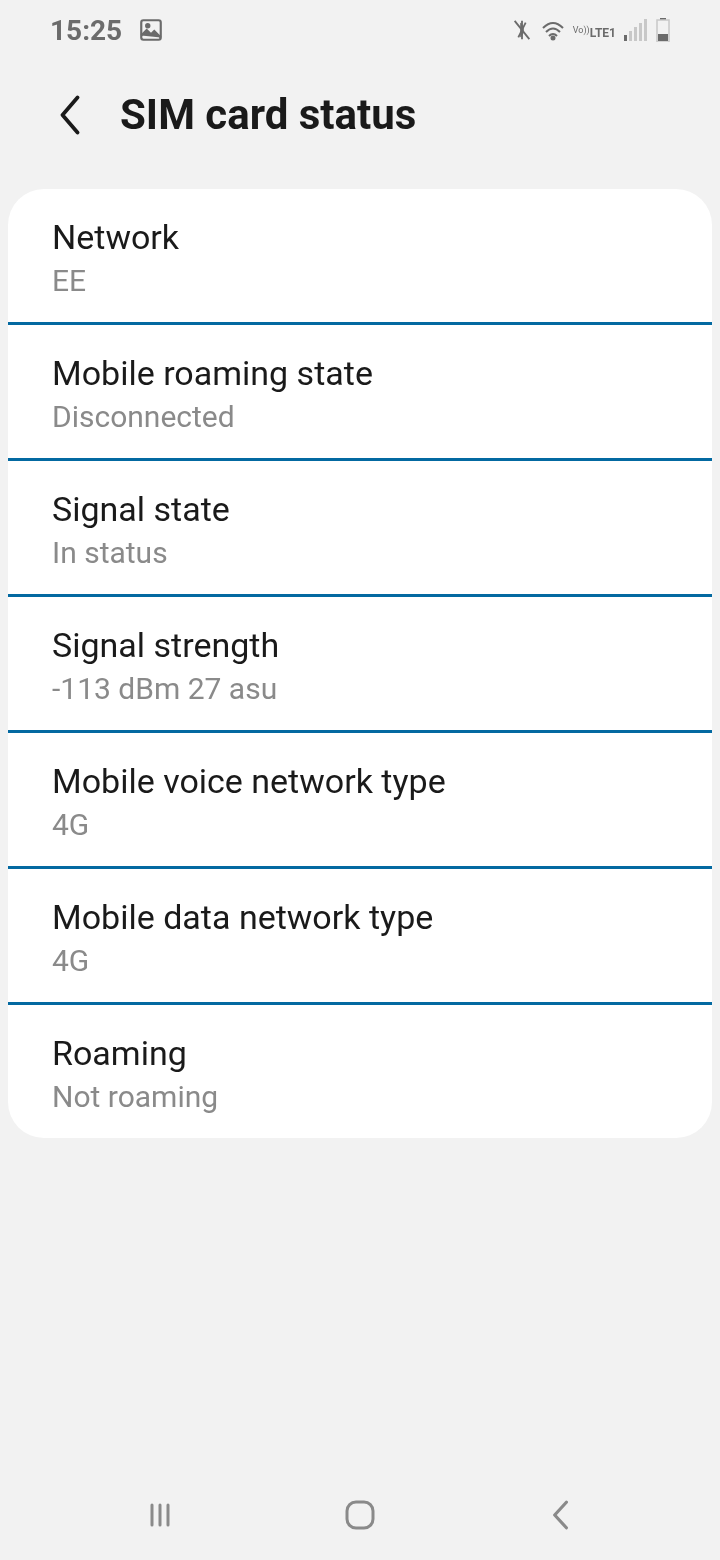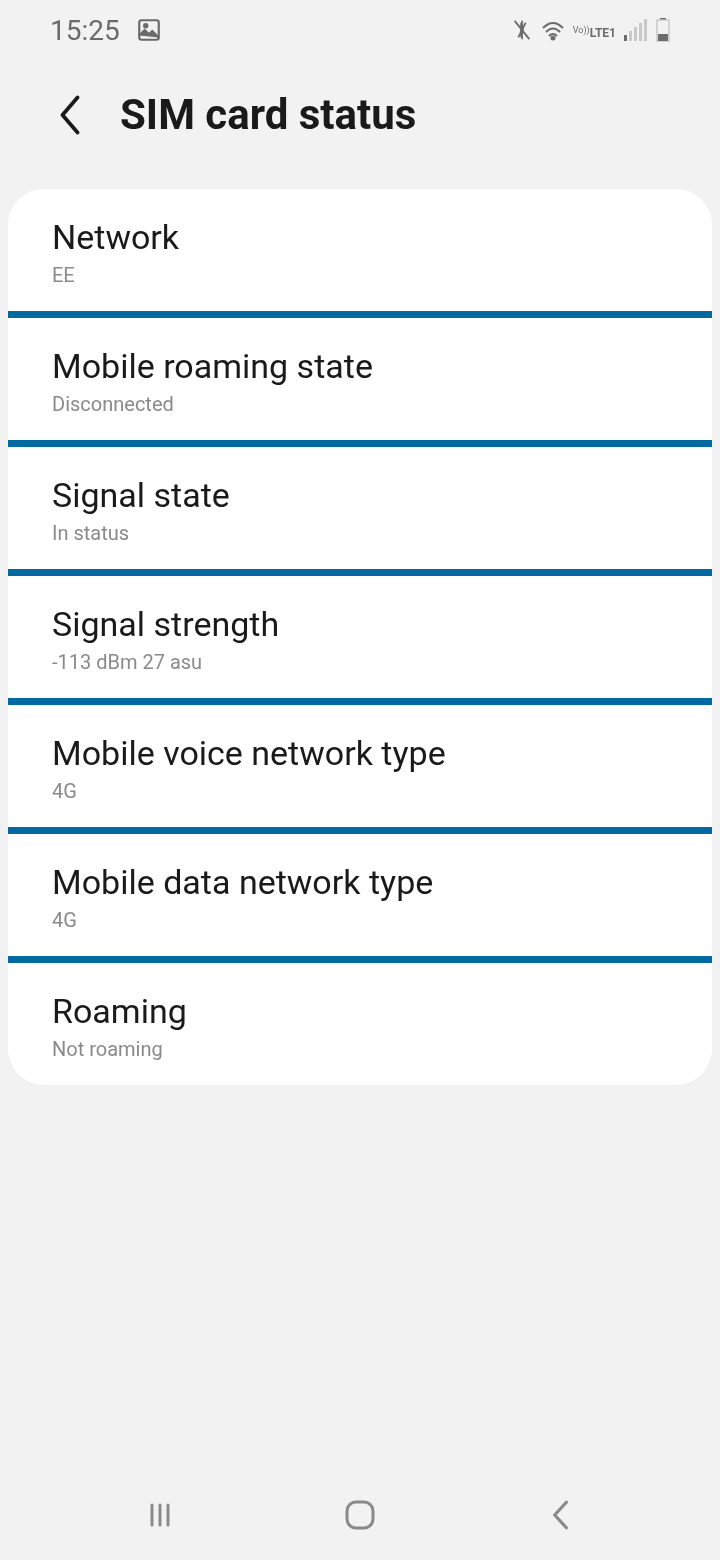--- a/index.html
+++ b/index.html
@@ -23,21 +23,21 @@
       padding: 0 50px 0 50px;
       color: #6b6b6b;
     }
     .status-left {
       display: flex;
       align-items: center;
       gap: 16px;
     }
     .status-time {
       font-size: 28px;
-      font-weight: 400;
+      font-weight: 700;
     }
     .status-right {
       display: flex;
       align-items: center;
       gap: 8px;
     }
     .status-icon {
       display: inline-flex;
       align-items: center;
     }
@@ -61,33 +61,33 @@
       color: #1a1a1a;
     }
     .card {
       background: #ffffff;
       margin: 0 8px;
       border-radius: 36px;
       overflow: hidden;
     }
     .row {
       padding: 28px 44px 24px 44px;
-      border-bottom: 7px solid #0369a1;
+      border-bottom: 3px solid #0369a1;
     }
     .row:last-child {
       border-bottom: none;
     }
     .row-label {
       font-size: 34px;
       font-weight: 400;
       color: #1a1a1a;
       margin-bottom: 6px;
     }
     .row-value {
-      font-size: 20px;
+      font-size: 30px;
       font-weight: 400;
       color: #8a8a8a;
     }
     .nav-bar {
       position: absolute;
       bottom: 0;
       left: 0;
       right: 0;
       height: 90px;
       display: flex;

